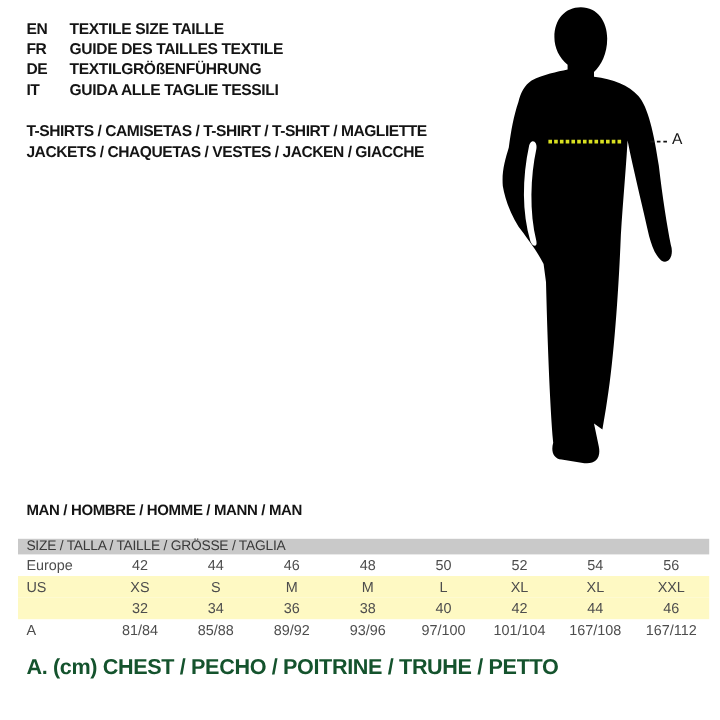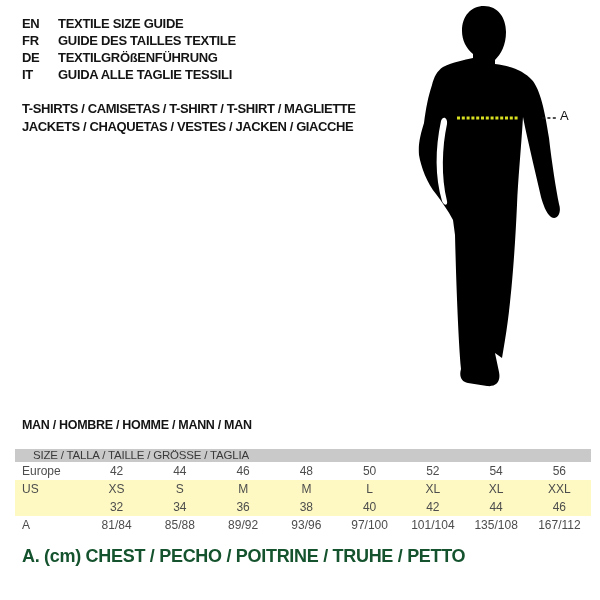--- a/index.html
+++ b/index.html
@@ -82,21 +82,21 @@
     top: 449px;
     width: 576px;
   }
   .t-header {
     height: 13px;
     line-height: 13px;
     background: #c9c9c9;
     font-size: 11.5px;
     letter-spacing: -0.2px;
     color: #3a3a3a;
-    padding-left: 18px;
+    padding-left: 7px;
     white-space: nowrap;
   }
   .t-row {
     display: flex;
     height: 18px;
     line-height: 18px;
     font-size: 12px;
     color: #4d4d4d;
   }
   .t-row.shaded { background: #fef9c3; }
@@ -123,21 +123,21 @@
   }
 </style>
 </head>
 <body>
 
 <div class="canvas">
 
   <div class="lang-list">
     <div class="lang-row">
       <span class="lang-code">EN</span>
-      <span class="lang-label">TEXTILE SIZE GUIDE</span>
+      <span class="lang-label">TEXTILE SIZE TAILLE</span>
     </div>
     <div class="lang-row">
       <span class="lang-code">FR</span>
       <span class="lang-label">GUIDE DES TAILLES TEXTILE</span>
     </div>
     <div class="lang-row">
       <span class="lang-code">DE</span>
       <span class="lang-label">TEXTILGRÖßENFÜHRUNG</span>
     </div>
     <div class="lang-row">
@@ -240,20 +240,20 @@
     </div>
 
     <div class="t-row">
       <span class="t-label">A</span>
       <span class="t-cell">81/84</span>
       <span class="t-cell">85/88</span>
       <span class="t-cell">89/92</span>
       <span class="t-cell">93/96</span>
       <span class="t-cell">97/100</span>
       <span class="t-cell">101/104</span>
-      <span class="t-cell">135/108</span>
+      <span class="t-cell">167/108</span>
       <span class="t-cell">167/112</span>
     </div>
   </div>
 
   <div class="footnote">A. (cm) CHEST / PECHO / POITRINE / TRUHE / PETTO</div>
 
 </div>
 
 </body></html>

